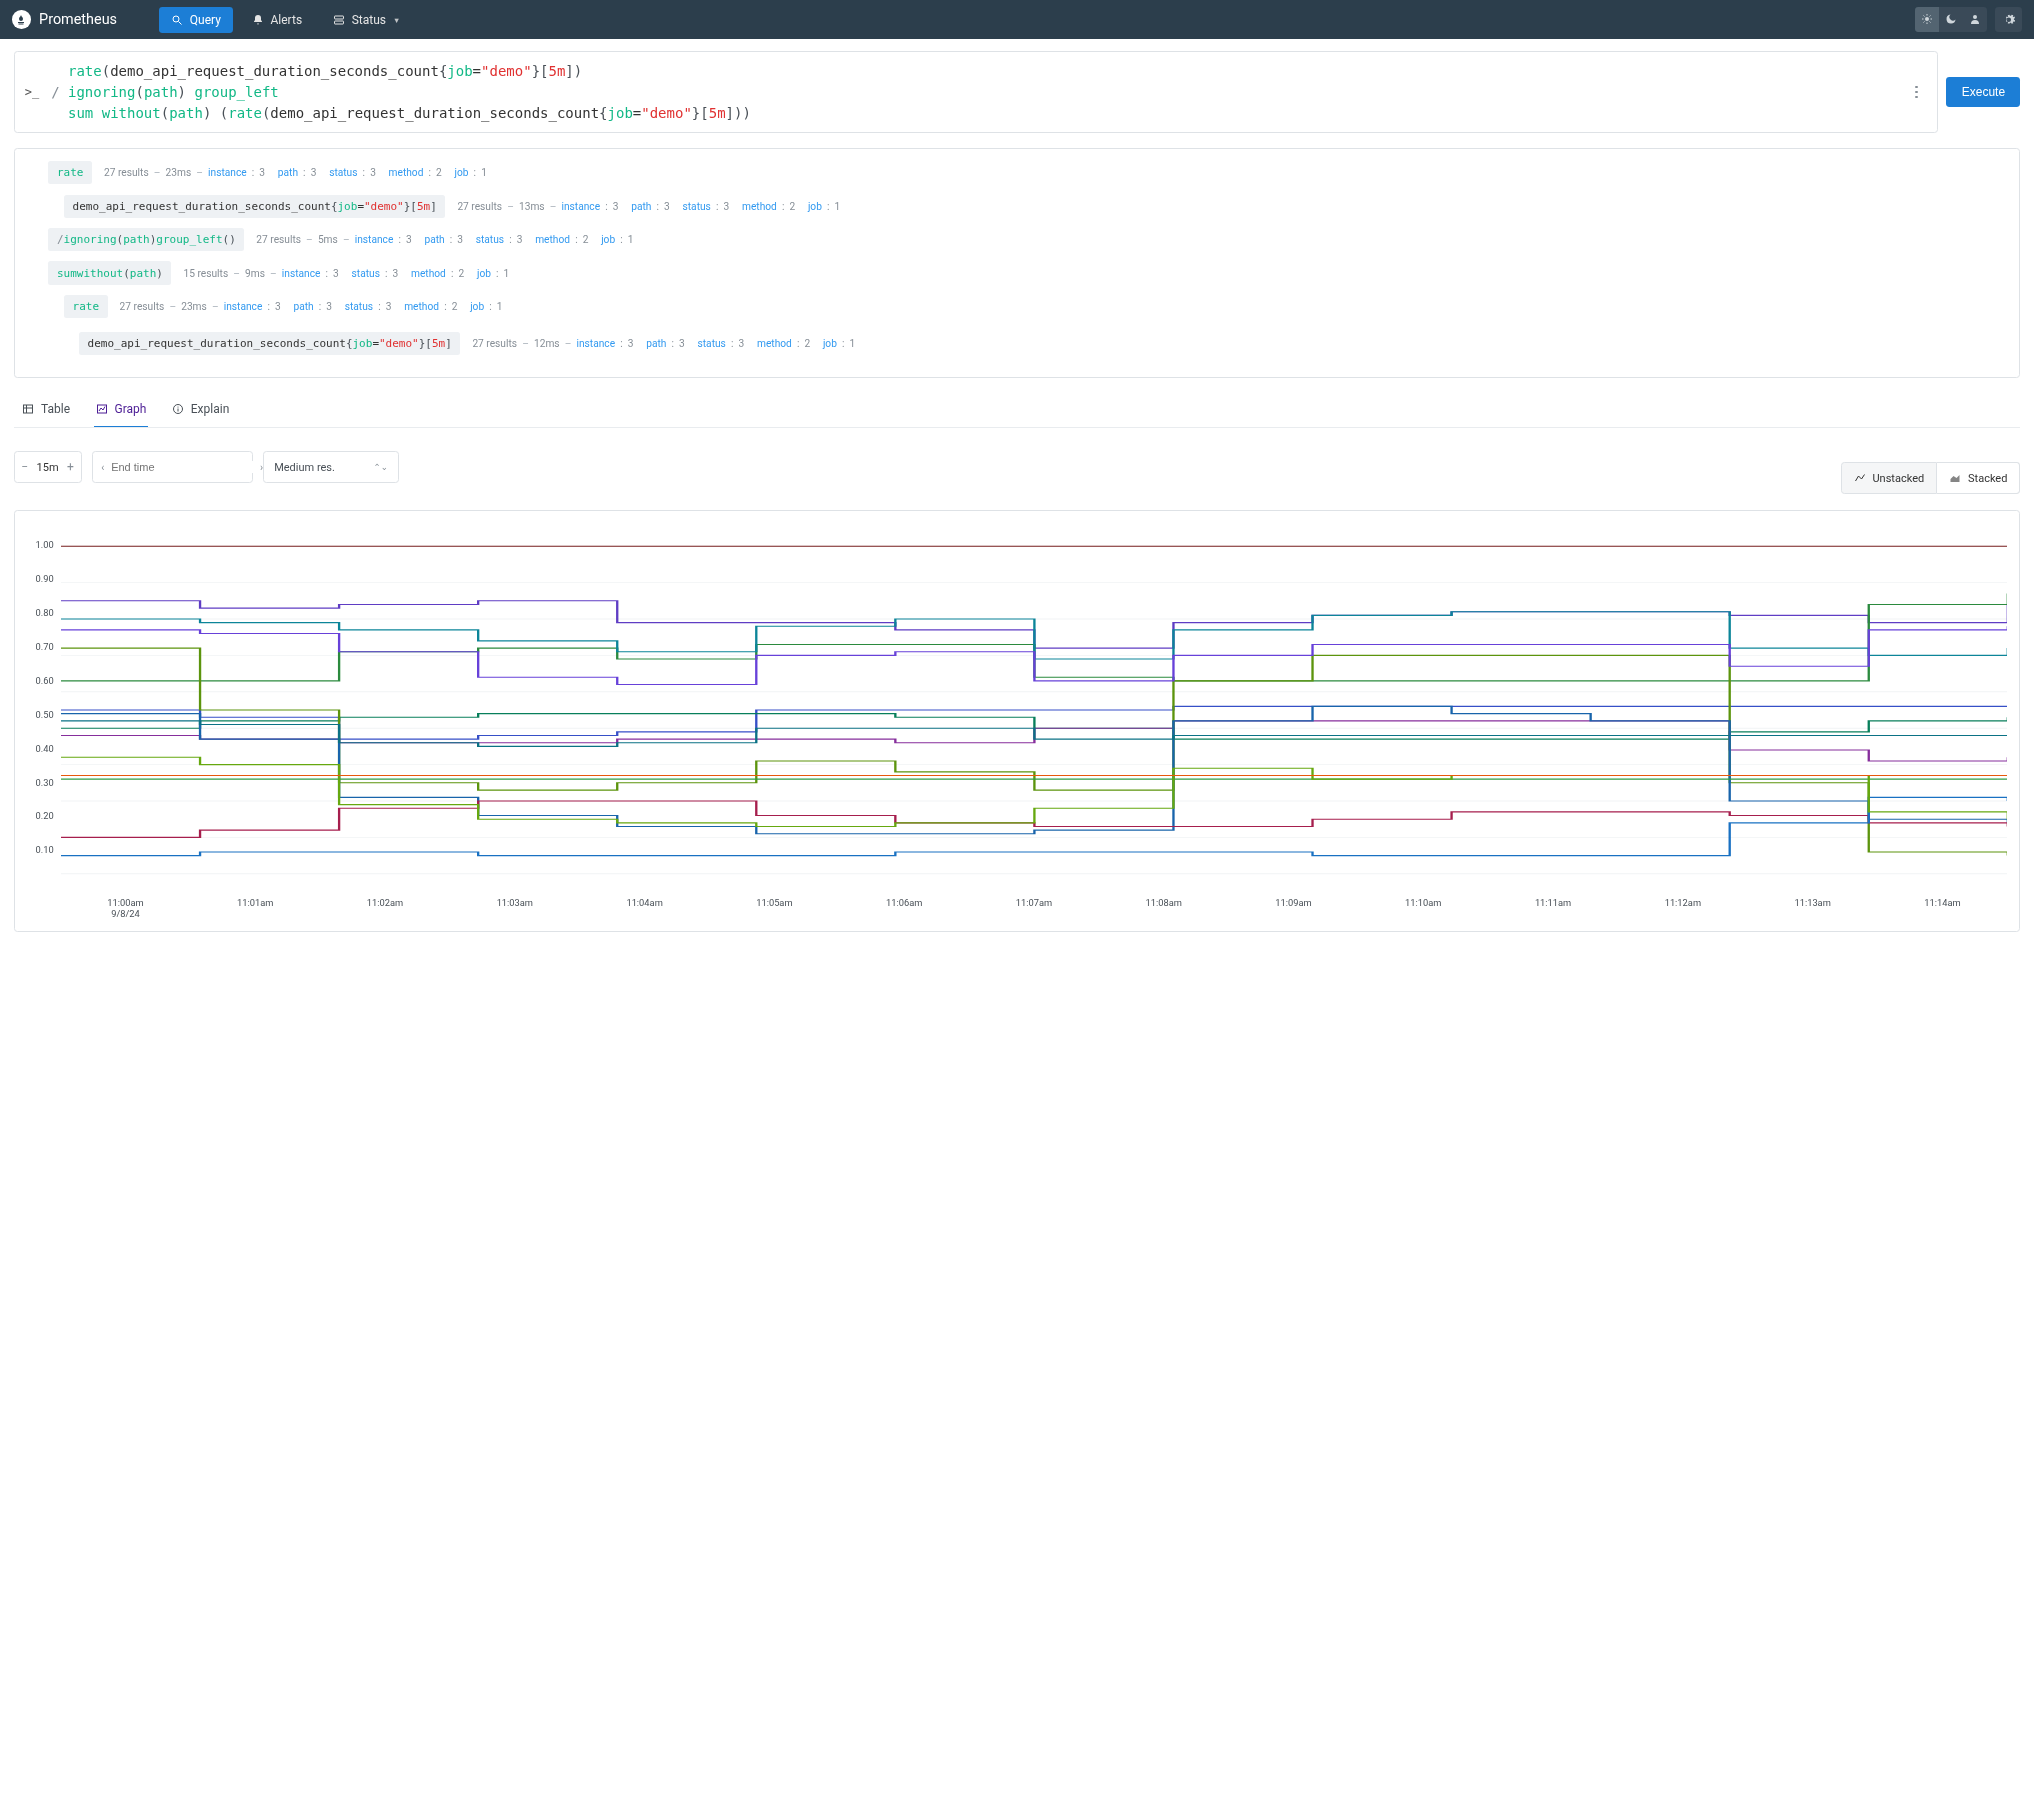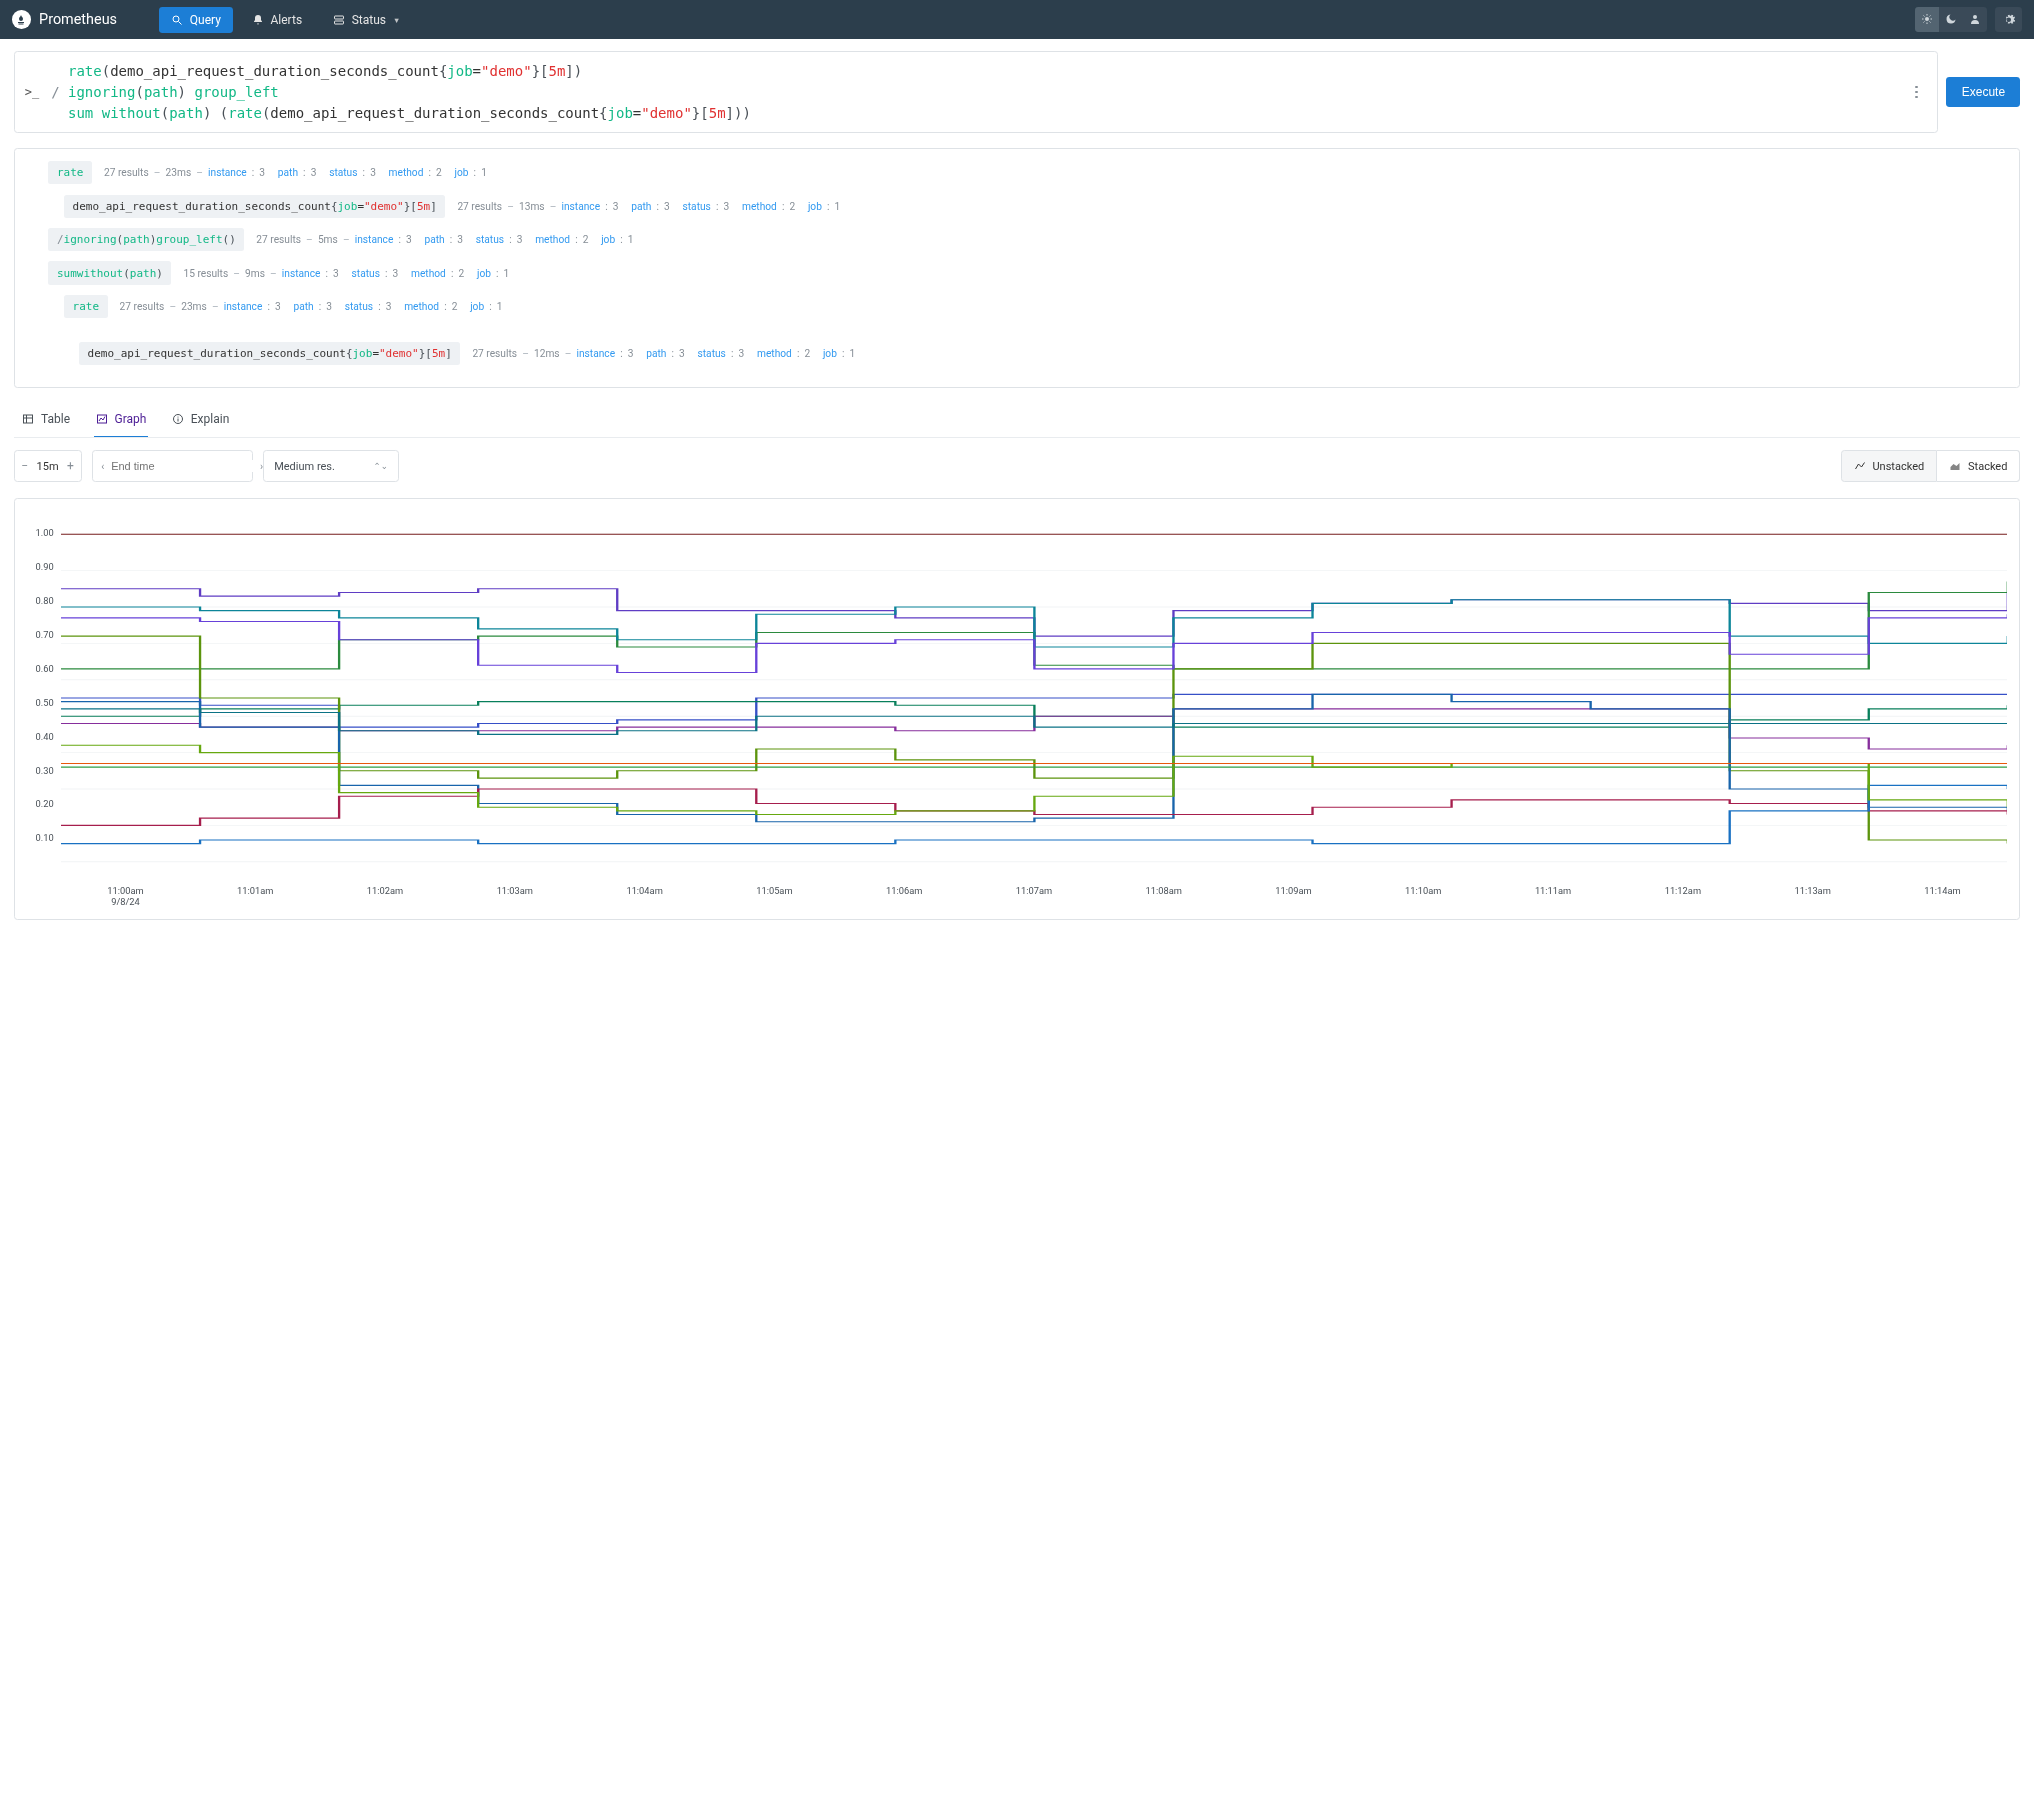--- a/index.html
+++ b/index.html
@@ -58,21 +58,21 @@
   .controls { display: flex; align-items: center; gap: 10.2px; margin-top: 12px; }
   .ctl { border: 0.8px solid #dee2e6; border-radius: 3.4px; height: 32px; display: flex; align-items: center; background: #fff; }
   .range-ctl { width: 68px; justify-content: space-between; }
   .range-ctl .pm { width: 20.3px; text-align: center; color: #868e96; cursor: pointer; }
   .range-ctl .val { flex: 1; text-align: center; font-size: 11px; }
   .end-ctl { width: 161px; padding: 0 8.5px; justify-content: space-between; color: #868e96; }
   .end-ctl .arrow { font-size: 10.2px; cursor: pointer; color: #868e96; }
   .end-ctl input { border: none; outline: none; flex: 1; text-align: left; font-size: 11px; color: #495057; padding: 0 6.8px; }
   .res-ctl { width: 136px; padding: 0 10.2px; justify-content: space-between; font-size: 11px; color: #495057; cursor:pointer; }
   .res-ctl .caret { font-size: 8.5px; color: #868e96; }
-  .stack-group { margin-left: auto; display: flex; }
+  .stack-group { margin-left: auto; display: flex; margin-top: 22px; }
   .stack-btn { border: 0.8px solid #dee2e6; background: #fff; height: 32px; padding: 0 12px; display: inline-flex; align-items: center; gap: 6.8px; font-size: 11px; cursor: pointer; }
   .stack-btn:first-child { border-radius: 3.4px 0 0 3.4px; background: #f5f6f7; }
   .stack-btn:last-child { border-radius: 0 3.4px 3.4px 0; border-left: none; }
 
   
   .chart-card { border: 0.8px solid #dee2e6; border-radius: 3.4px; margin-top: 15.3px; padding: 17px 12px 12px; }
   .chart-wrap { position: relative; height: 364px; margin-left: 34px; }
   .y-axis { position: absolute; left: -34px; top: 0; bottom: 25.4px; width: 30.5px; }
   .y-tick { position: absolute; right: 3.4px; font-size: 9.3px; color: #495057; transform: translateY(50%); }
   .x-axis { display: flex; justify-content: space-between; padding-top: 5.1px; }
@@ -202,21 +202,21 @@
           <span class="tk-punc">)</span>
         </span>
         <span class="meta"><span>15 results</span> <span class="dash">–</span> <span>9ms</span> <span class="dash">–</span> <span class="lbl">instance</span>: <span class="cnt">3</span>&nbsp; <span class="lbl">status</span>: <span class="cnt">3</span>&nbsp; <span class="lbl">method</span>: <span class="cnt">2</span>&nbsp; <span class="lbl">job</span>: <span class="cnt">1</span></span>
       </div>
       <div class="tree-row" style="padding-left: 41px; margin-top: 10.2px;">
         <span class="badge">
           <span class="tk-fn">rate</span>
         </span>
         <span class="meta"><span>27 results</span> <span class="dash">–</span> <span>23ms</span> <span class="dash">–</span> <span class="lbl">instance</span>: <span class="cnt">3</span>&nbsp; <span class="lbl">path</span>: <span class="cnt">3</span>&nbsp; <span class="lbl">status</span>: <span class="cnt">3</span>&nbsp; <span class="lbl">method</span>: <span class="cnt">2</span>&nbsp; <span class="lbl">job</span>: <span class="cnt">1</span></span>
       </div>
-      <div class="tree-row" style="padding-left: 56px; margin-top: 24px;">
+      <div class="tree-row" style="padding-left: 56px; margin-top: 14px;">
         <span class="badge">demo_api_request_duration_seconds_count<span class="tk-punc">{</span><span class="tk-lbl">job</span>=<span class="tk-str">"demo"</span><span class="tk-punc">}[</span><span class="tk-num">5m</span><span class="tk-punc">]</span></span>
         <span class="meta"><span>27 results</span> <span class="dash">–</span> <span>12ms</span> <span class="dash">–</span> <span class="lbl">instance</span>: <span class="cnt">3</span>&nbsp; <span class="lbl">path</span>: <span class="cnt">3</span>&nbsp; <span class="lbl">status</span>: <span class="cnt">3</span>&nbsp; <span class="lbl">method</span>: <span class="cnt">2</span>&nbsp; <span class="lbl">job</span>: <span class="cnt">1</span></span>
       </div>
     </div>
 
   <div class="tabs">
     <div class="tab">
       <svg class="icon-sm" viewBox="0 0 24 24">
           <rect x="3" y="4" width="18" height="16" fill="none" stroke="currentColor" stroke-width="2"></rect>
           <line x1="3" y1="10" x2="21" y2="10" stroke="currentColor" stroke-width="2"></line>

